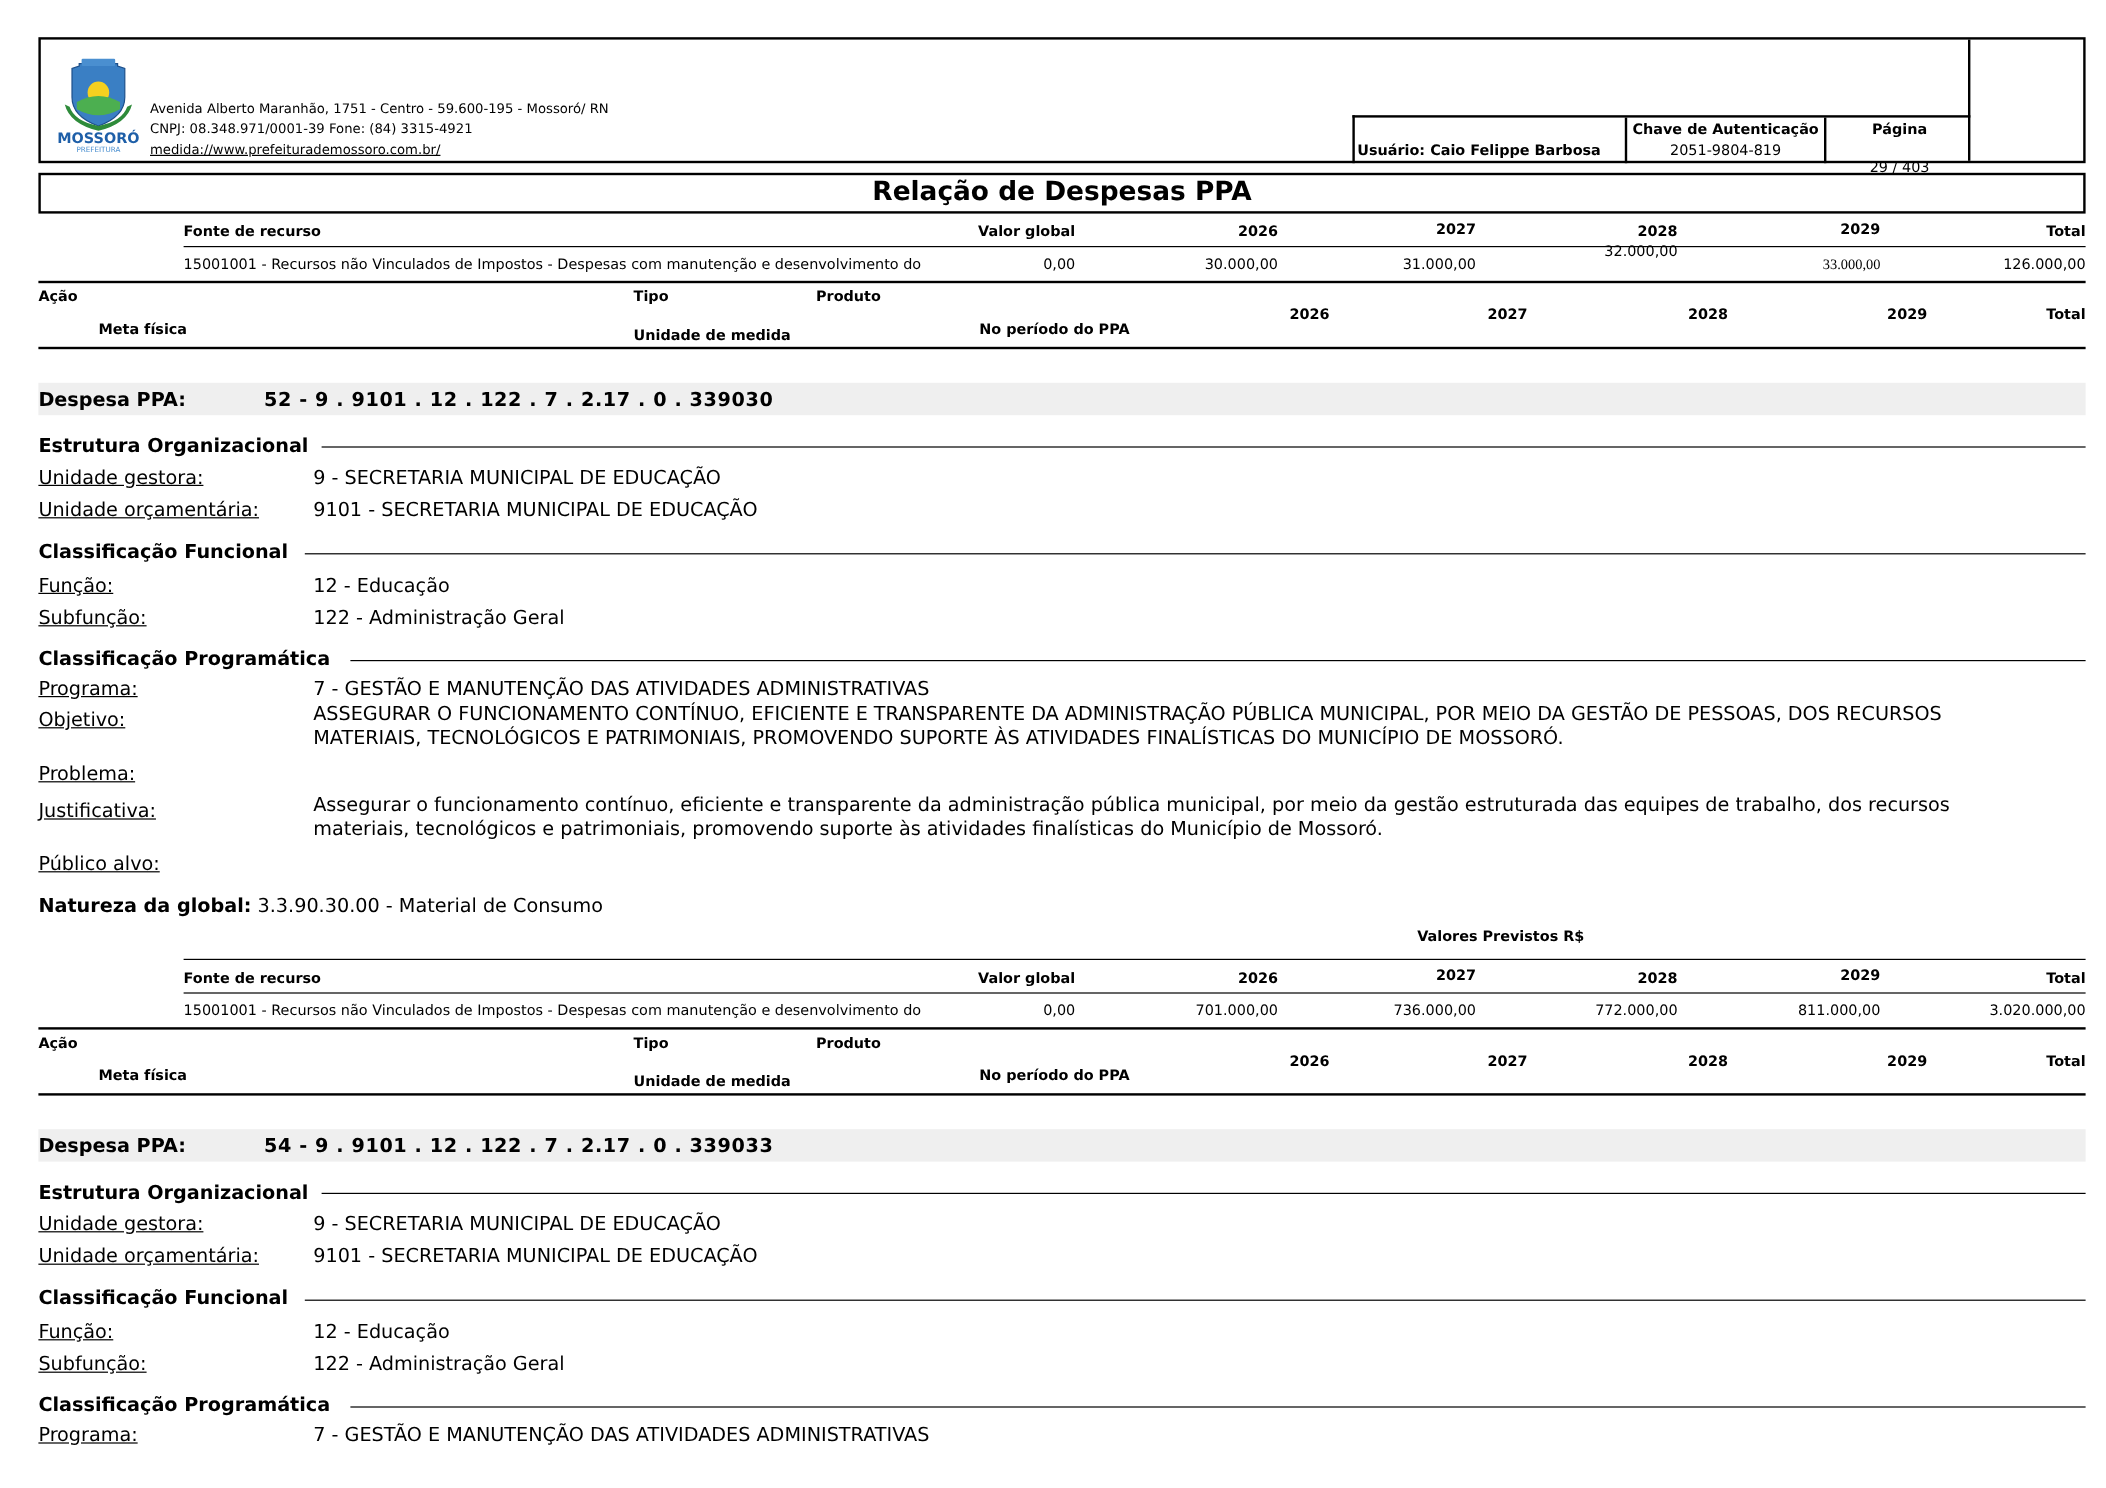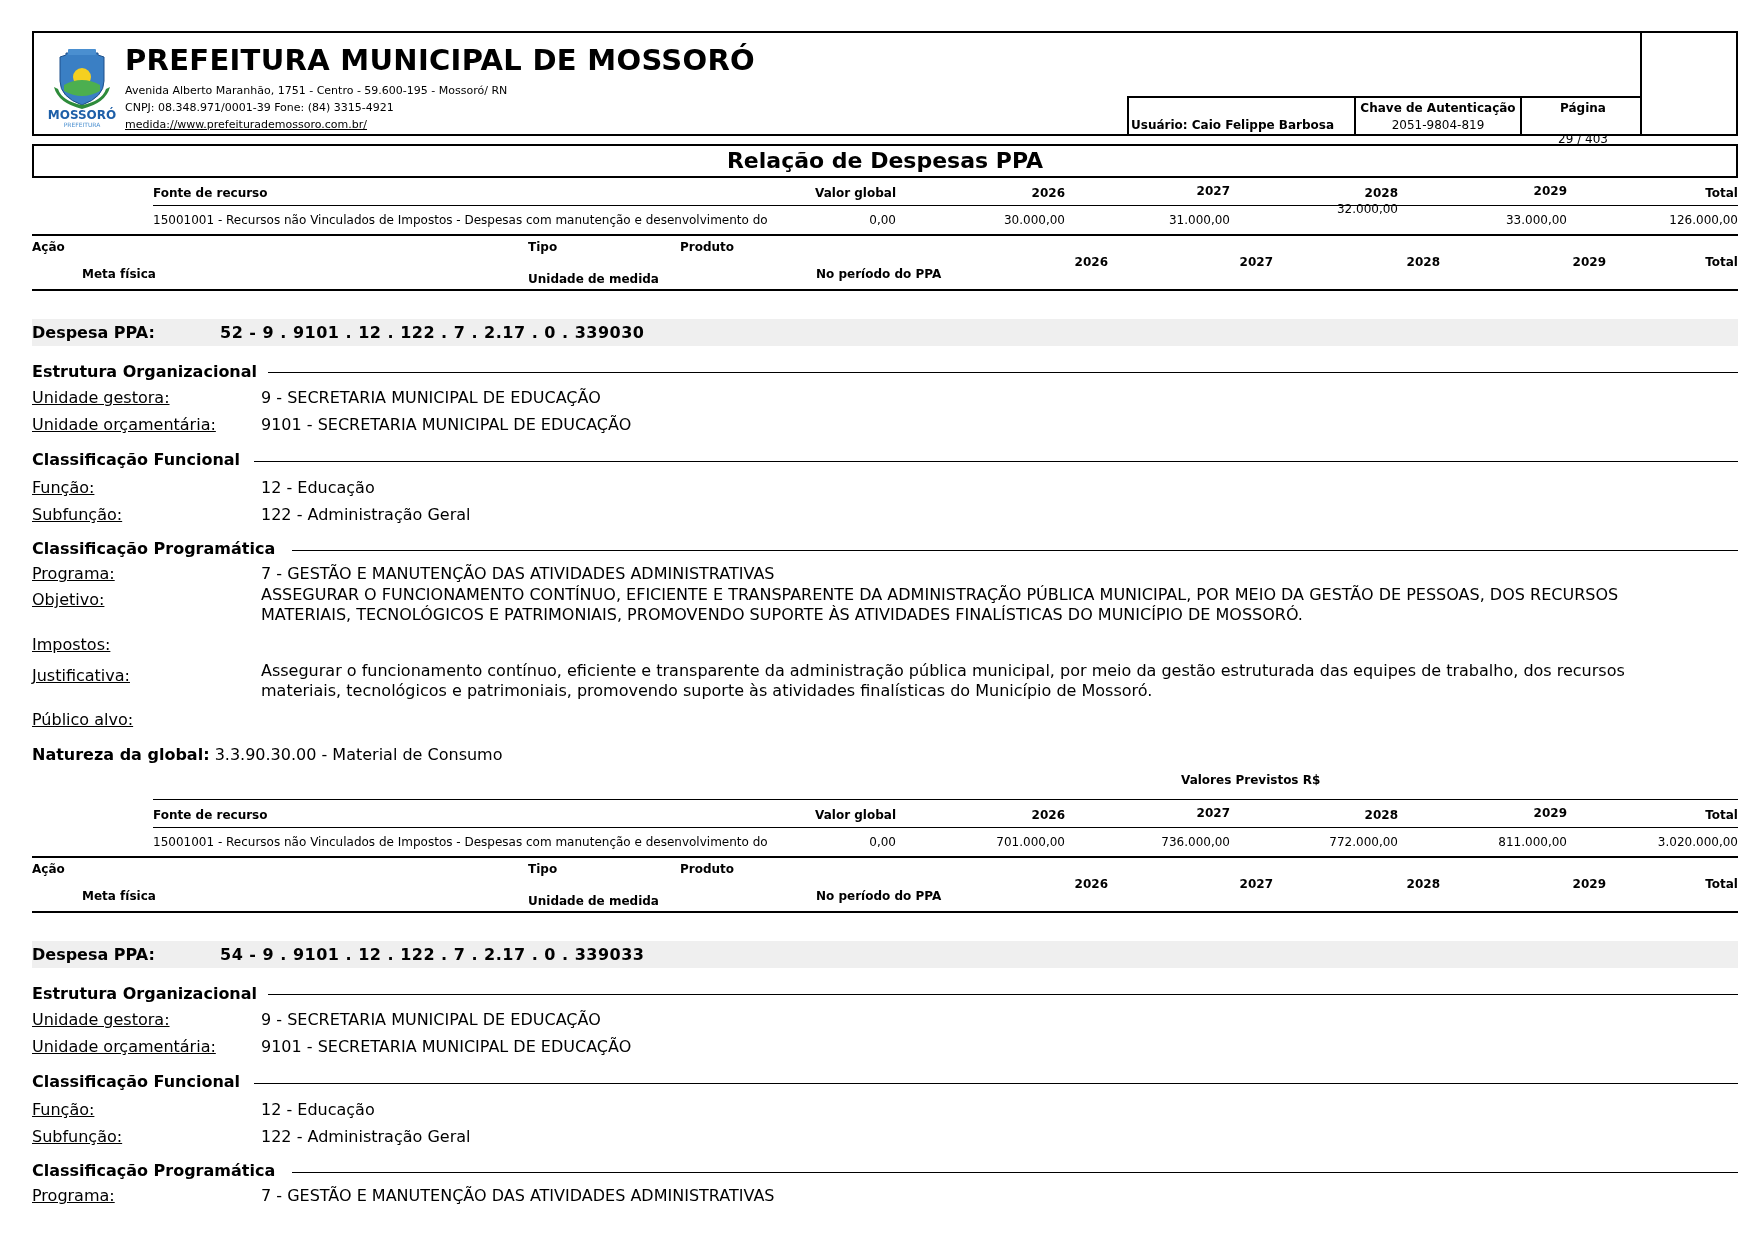--- a/index.html
+++ b/index.html
@@ -41,21 +41,20 @@
 <div id="hdr">
   <svg class="logo" viewBox="0 0 76 82">
     <path d="M22 6 L54 6 L54 8 L60 10 L60 34 Q60 50 38 58 Q16 50 16 34 L16 10 L22 8 Z" fill="#3a7fc4" stroke="#1d4f8a" stroke-width="1"></path>
     <rect x="24" y="2" width="28" height="6" fill="#4a8fd0" rx="1"></rect>
     <circle cx="38" cy="30" r="9" fill="#f5d020"></circle>
     <path d="M20 38 Q38 28 56 38 L56 44 Q38 54 20 44 Z" fill="#4caf50"></path>
     <path d="M10 40 Q14 56 38 62 Q62 56 66 40 L62 42 Q58 54 38 58 Q18 54 14 42 Z" fill="#2e8b3a"></path>
     <text x="38" y="72" text-anchor="middle" font-size="12" font-weight="bold" fill="#1e5fa8" font-family="DejaVu Sans, sans-serif">MOSSORÓ</text>
     <text x="38" y="80" text-anchor="middle" font-size="6" fill="#4a8fd0" font-family="DejaVu Sans, sans-serif">PREFEITURA</text>
   </svg>
-  <div class="org-title">PREFEITURA MUNICIPAL DE MOSSORÓ</div>
   <div class="org-line" style="top:51px">Avenida Alberto Maranhão, 1751 - Centro - 59.600-195 - Mossoró/ RN</div>
   <div class="org-line" style="top:68px">CNPJ: 08.348.971/0001-39 Fone: (84) 3315-4921</div>
   <a class="org-line org-link" style="top:85px">medida://www.prefeiturademossoro.com.br/</a>
 
   <div class="divider-v"></div>
 
   <div class="infobox" style="left:1093px; width:515px; border-left:2px solid #000;">
     <div class="abs smb" style="left:2px; top:20px;">Usuário: Caio Felippe Barbosa</div>
     <div class="abs" style="left:225px; top:0; width:168px; height:38px; border-left:2px solid #000; border-right:2px solid #000; text-align:center;">
       <div class="smb" style="margin-top:3px">Chave de Autenticação</div>
@@ -80,21 +79,21 @@
   <div class="abs smb r" style="left:1293px; width:105px; top:186px;">2028</div>
   <div class="abs smb r" style="left:1462px; width:105px; top:184px;">2029</div>
   <div class="abs smb r" style="left:1618px; width:120px; top:186px;">Total</div>
   <div class="hline" style="left:153px; width:1585px; top:205px;"></div>
   <div>
     <div class="abs sm" style="left:153px; top:213px;">15001001 - Recursos não Vinculados de Impostos - Despesas com manutenção e desenvolvimento do</div>
     <div class="abs sm r" style="left:780px; width:116px; top:213px;">0,00</div>
     <div class="abs sm r" style="left:960px; width:105px; top:213px;">30.000,00</div>
     <div class="abs sm r" style="left:1125px; width:105px; top:213px;">31.000,00</div>
     <div class="abs sm r" style="left:1293px; width:105px; top:202px;">32.000,00</div>
-    <div class="abs sm r" style="left:1462px; width:105px; top:213px;">33.000,00</div>
+    <div class="abs sm r" style="left:1462px; width:105px; top:213px;font-family:Liberation Serif, serif;">33.000,00</div>
     <div class="abs sm r" style="left:1618px; width:120px; top:213px;">126.000,00</div>
   </div>
   <div class="thick" style="left:32px; width:1706px; top:234px;"></div>
 
   <div class="abs smb" style="left:32px; top:240px;">Ação</div>
   <div class="abs smb" style="left:82px; top:267px;">Meta física</div>
   <div class="abs smb" style="left:528px; top:240px;">Tipo</div>
   <div class="abs smb" style="left:528px; top:272px;">Unidade de medida</div>
   <div class="abs smb" style="left:680px; top:240px;">Produto</div>
   <div class="abs smb" style="left:816px; top:267px;">No período do PPA</div>
@@ -125,21 +124,21 @@
   <div class="abs field-val" style="left:261px; top:478px;">12 - Educação</div>
   <div class="abs field-lbl" style="left:32px; top:505px;">Subfunção:</div>
   <div class="abs field-val" style="left:261px; top:505px;">122 - Administração Geral</div>
 
   <div class="abs sec-title" style="left:32px; top:539px;">Classificação Programática</div>
   <div class="hline" style="left:292px; width:1446px; top:550px;"></div>
   <div class="abs field-lbl" style="left:32px; top:564px;">Programa:</div>
   <div class="abs field-val" style="left:261px; top:564px;">7 - GESTÃO E MANUTENÇÃO DAS ATIVIDADES ADMINISTRATIVAS</div>
   <div class="abs field-lbl" style="left:32px; top:590px;">Objetivo:</div>
   <div class="abs field-val wrap" style="left:261px; top:585px;">ASSEGURAR O FUNCIONAMENTO CONTÍNUO, EFICIENTE E TRANSPARENTE DA ADMINISTRAÇÃO PÚBLICA MUNICIPAL, POR MEIO DA GESTÃO DE PESSOAS, DOS RECURSOS MATERIAIS, TECNOLÓGICOS E PATRIMONIAIS, PROMOVENDO SUPORTE ÀS ATIVIDADES FINALÍSTICAS DO MUNICÍPIO DE MOSSORÓ.</div>
-  <div class="abs field-lbl" style="left:32px; top:635px;">Impostos:</div>
+  <div class="abs field-lbl" style="left:32px; top:635px;">Problema:</div>
   <div class="abs field-val" style="left:261px; top:635px;"></div>
   <div class="abs field-lbl" style="left:32px; top:666px;">Justificativa:</div>
   <div class="abs field-val wrap" style="left:261px; top:661px;">Assegurar o funcionamento contínuo, eficiente e transparente da administração pública municipal, por meio da gestão estruturada das equipes de trabalho, dos recursos materiais, tecnológicos e patrimoniais, promovendo suporte às atividades finalísticas do Município de Mossoró.</div>
   <div class="abs field-lbl" style="left:32px; top:710px;">Público alvo:</div>
   <div class="abs field-val" style="left:261px; top:710px;"></div>
 
   <div class="abs" style="left:32px; top:745px; font-size:16px;">
     <span class="b">Natureza da global:</span>
     <span>3.3.90.30.00 - Material de Consumo</span>
   </div>

